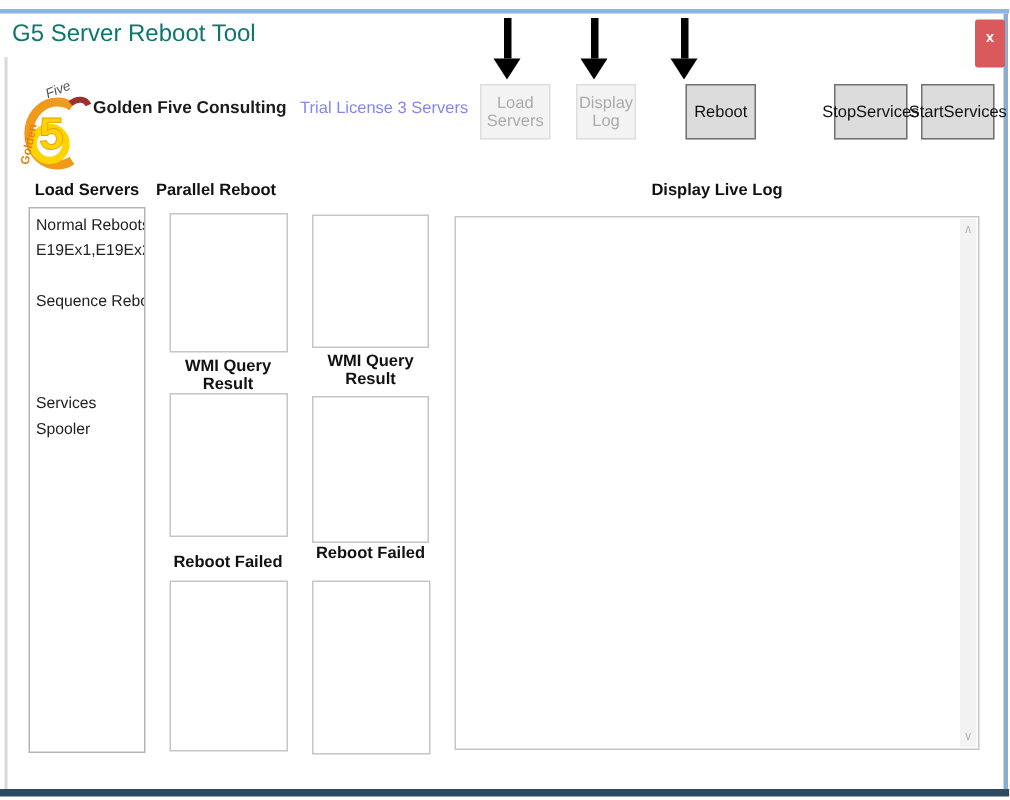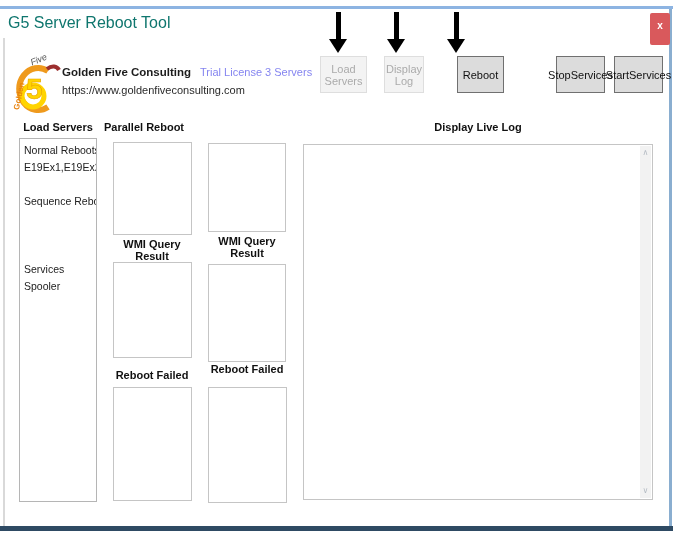--- a/index.html
+++ b/index.html
@@ -97,21 +97,20 @@
       <circle cx="26" cy="42" r="11" fill="none" stroke="#ffd400" stroke-width="5"></circle>
       <text x="19" y="45" font-size="30" font-weight="bold" fill="#ffd400" stroke="#e8a000" stroke-width="0.6" font-family="Liberation Sans, sans-serif">5</text>
       <text x="24" y="11" font-size="9" font-style="italic" fill="#555" transform="rotate(-22 26 9)" font-family="Liberation Sans, sans-serif">Five</text>
       <text x="2" y="56" font-size="8" font-weight="bold" fill="#e8820c" transform="rotate(-78 7 50)" font-family="Liberation Sans, sans-serif">Golden</text>
     </svg>
   </div>
   <div class="brand-row">
     <span class="brand-name">Golden Five Consulting</span>
     <span class="license">Trial License 3 Servers</span>
   </div>
-  <div class="brand-url">https://www.goldenfiveconsulting.com</div>
 
   <div class="arrow arrow-1">
       <div class="shaft"></div>
       <div class="head"></div>
     </div>
   <div class="arrow arrow-2">
       <div class="shaft"></div>
       <div class="head"></div>
     </div>
   <div class="arrow arrow-3">

